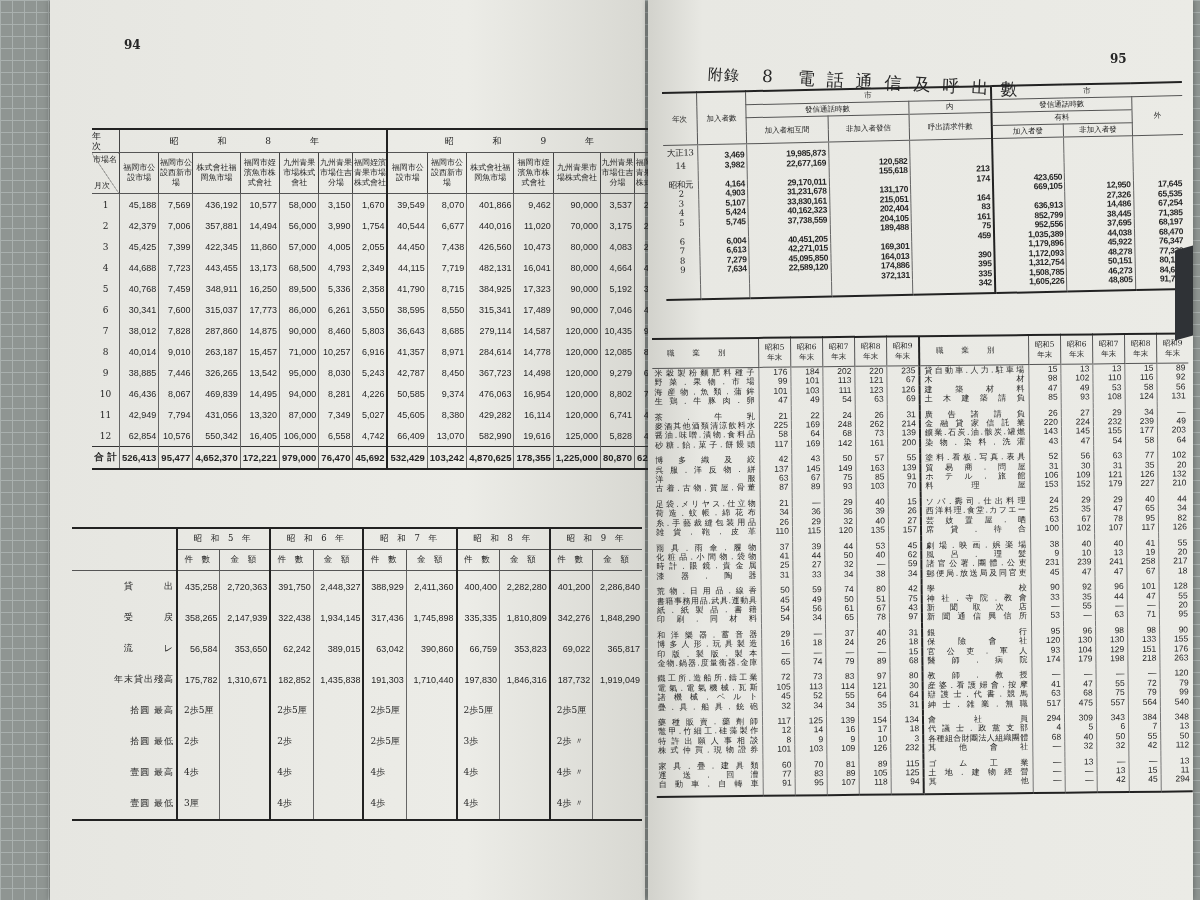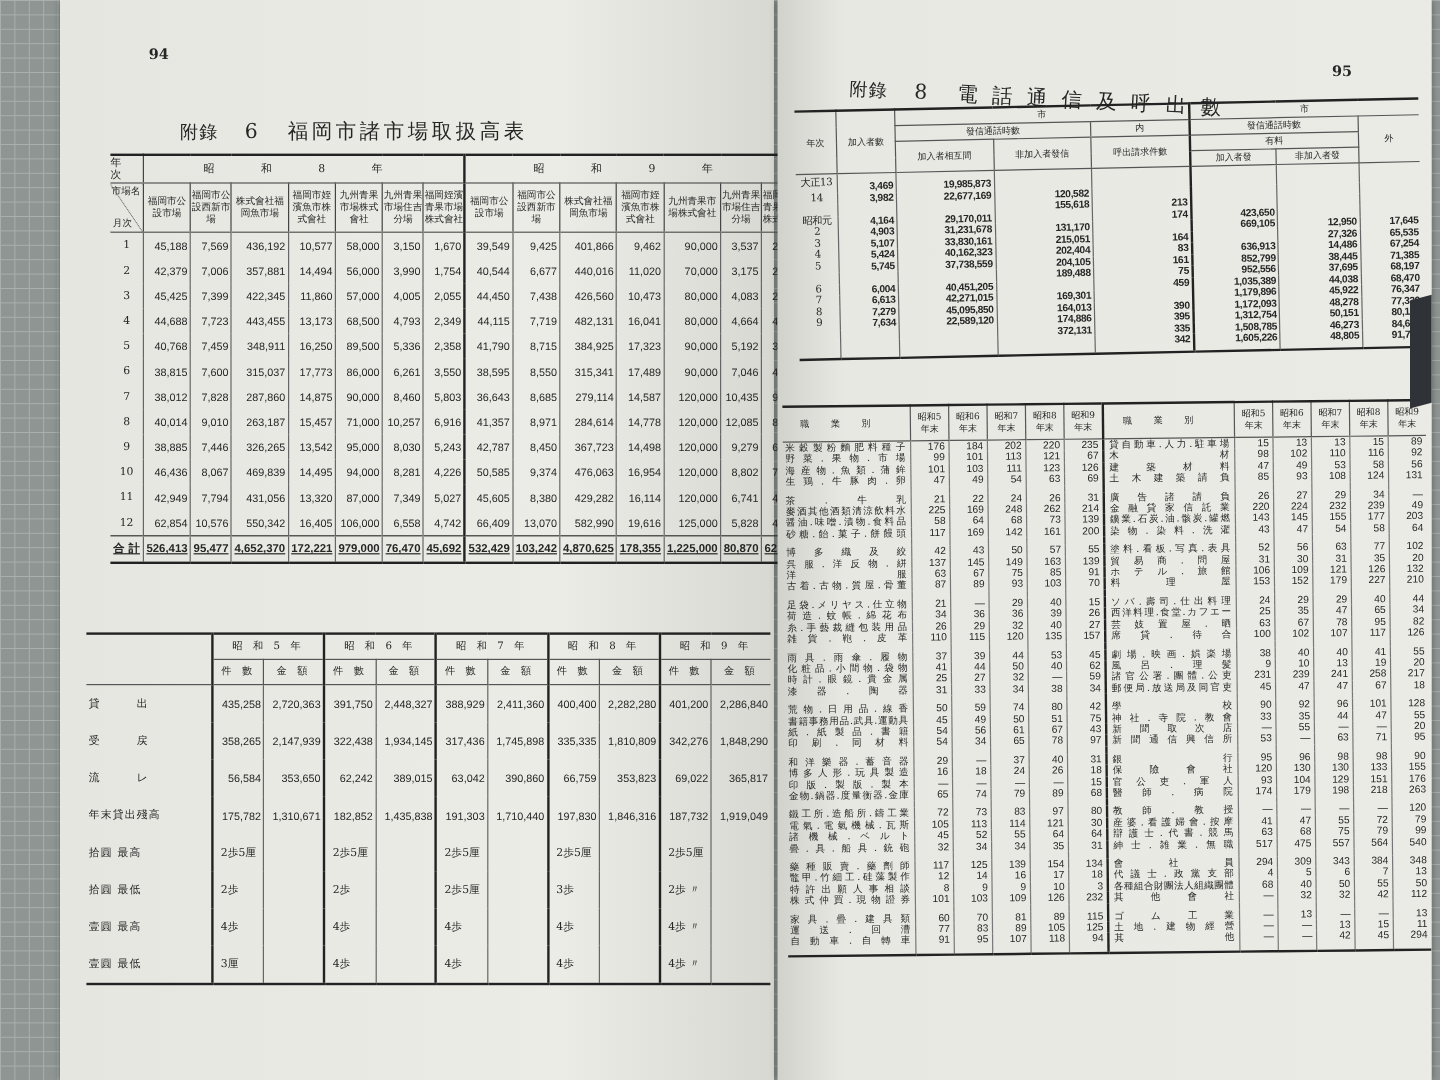--- a/index.html
+++ b/index.html
@@ -14,31 +14,31 @@
   .title{position:absolute;font-size:17px;letter-spacing:3px;white-space:nowrap;}
   .title .pre{font-size:15px;letter-spacing:1px;margin-right:22px;}
   .title .num{margin-right:22px;}
   table{border-collapse:collapse;position:absolute;}
   td,th{font-weight:normal;padding:0 2px;}
   
   .t6{left:42px;top:128px;width:548px;font-size:9px;}
   .t6 th{border-left:1px solid #444;border-bottom:1px solid #555;font-size:8px;line-height:10px;text-align:center;padding:1px 0;}
   .t6 td{border-left:1px solid #666;text-align:right;height:21px;font-family:"Liberation Sans",sans-serif;font-size:9px;}
   .t6 td.m{text-align:center;border-left:none;font-family:"DejaVu Serif",serif;width:48px;}
-  .t6 tr.total td{border-top:1px solid #333;border-bottom:2px solid #222;font-weight:bold;font-size:9.5px;text-decoration:underline;}
+  .t6 tr.total td{border-top:1px solid #333;border-bottom:2px solid #222;font-weight:bold;font-size:9.5px;}
   .t6 .yhead th{font-size:9px;letter-spacing:18px;}
   .t6 .thick{border-left:2px solid #222;}
   .t6 thead tr:first-child{border-top:2px solid #222;}
   
   .t7{left:22px;top:527px;width:570px;font-size:9px;}
   .t7 thead tr:first-child{border-top:2px solid #222;}
   .t7 th{border-left:1px solid #555;border-bottom:1px solid #555;font-size:8.5px;height:20px;text-align:center;letter-spacing:3px;}
   .t7 th.blank{border-left:none;}
   .t7 td{border-left:1px solid #666;text-align:right;height:31px;font-family:"Liberation Sans",sans-serif;font-size:9px;}
-  .t7 td.lbl{text-align:left;border-left:none;font-family:"DejaVu Serif",serif;width:100px;font-size:9px;letter-spacing:1px;}
+  .t7 td.lbl{text-align:right;border-left:none;font-family:"DejaVu Serif",serif;width:100px;font-size:9px;letter-spacing:1px;}
   .t7 td.rate{text-align:left;padding-left:6px;font-family:"DejaVu Serif",serif;height:27px;}
   .t7 .thick{border-left:2px solid #222;}
   .t7 tbody tr:last-child td{border-bottom:2px solid #222;}
   
   .t8{left:14px;top:92px;width:520px;font-size:8px;transform:rotate(-1.2deg);transform-origin:left top;}
   .t8 thead tr:first-child{border-top:2px solid #222;}
   .t8 th{border-left:1px solid #555;border-bottom:1px solid #555;font-size:7.5px;text-align:center;line-height:10px;padding:1px 0;}
   .t8 th.first{border-left:none;}
   .t8 td{border-left:1px solid #666;text-align:right;font-family:"Liberation Sans",sans-serif;font-size:8.5px;line-height:9.5px;font-weight:bold;letter-spacing:-.3px;}
   .t8 td.y{text-align:center;border-left:none;font-family:"DejaVu Serif",serif;font-weight:normal;width:30px;}
@@ -57,23 +57,20 @@
   .tab-black{position:absolute;right:0;top:248px;width:18px;height:90px;background:#2f3236;transform:skewY(-15deg);}
 </style>
 </head>
 <body>
 
 <div class="grid"></div>
 
 <div class="page left">
   <div class="pno" style="left:74px;top:38px;">94</div>
 
-  <div class="title" style="left:100px;top:98px;">
-    <span class="pre">附錄</span><span class="num">6</span><span>福岡市諸市場取扱高表</span>
-  </div>
 
   <table class="t6" id="t6">
     <thead>
       <tr class="yhead">
         <th style="border-left:none;text-align:left;">年 次</th>
         <th colspan="7">昭 和 8 年</th>
         <th colspan="7" class="thick">昭 和 9 年</th>
       </tr>
       <tr id="t6-markets">
         <th style="border-left:none;height:38px;position:relative;background:linear-gradient(to top right,transparent 49%,#555 50%,transparent 51%);">
@@ -100,21 +97,21 @@
         <tr>
           <td class="m">1</td>
           <td>45,188</td>
           <td>7,569</td>
           <td>436,192</td>
           <td>10,577</td>
           <td>58,000</td>
           <td>3,150</td>
           <td>1,670</td>
           <td class="thick">39,549</td>
-          <td class="">9,425</td>
+          <td class="">8,070</td>
           <td class="">401,866</td>
           <td class="">9,462</td>
           <td class="">90,000</td>
           <td class="">3,537</td>
           <td class="">2,747</td>
         </tr>
         <tr>
           <td class="m">2</td>
           <td>42,379</td>
           <td>7,006</td>
@@ -177,21 +174,21 @@
           <td class="thick">41,790</td>
           <td class="">8,715</td>
           <td class="">384,925</td>
           <td class="">17,323</td>
           <td class="">90,000</td>
           <td class="">5,192</td>
           <td class="">3,862</td>
         </tr>
         <tr>
           <td class="m">6</td>
-          <td>38,815</td>
+          <td>30,341</td>
           <td>7,600</td>
           <td>315,037</td>
           <td>17,773</td>
           <td>86,000</td>
           <td>6,261</td>
           <td>3,550</td>
           <td class="thick">38,595</td>
           <td class="">8,550</td>
           <td class="">315,341</td>
           <td class="">17,489</td>

